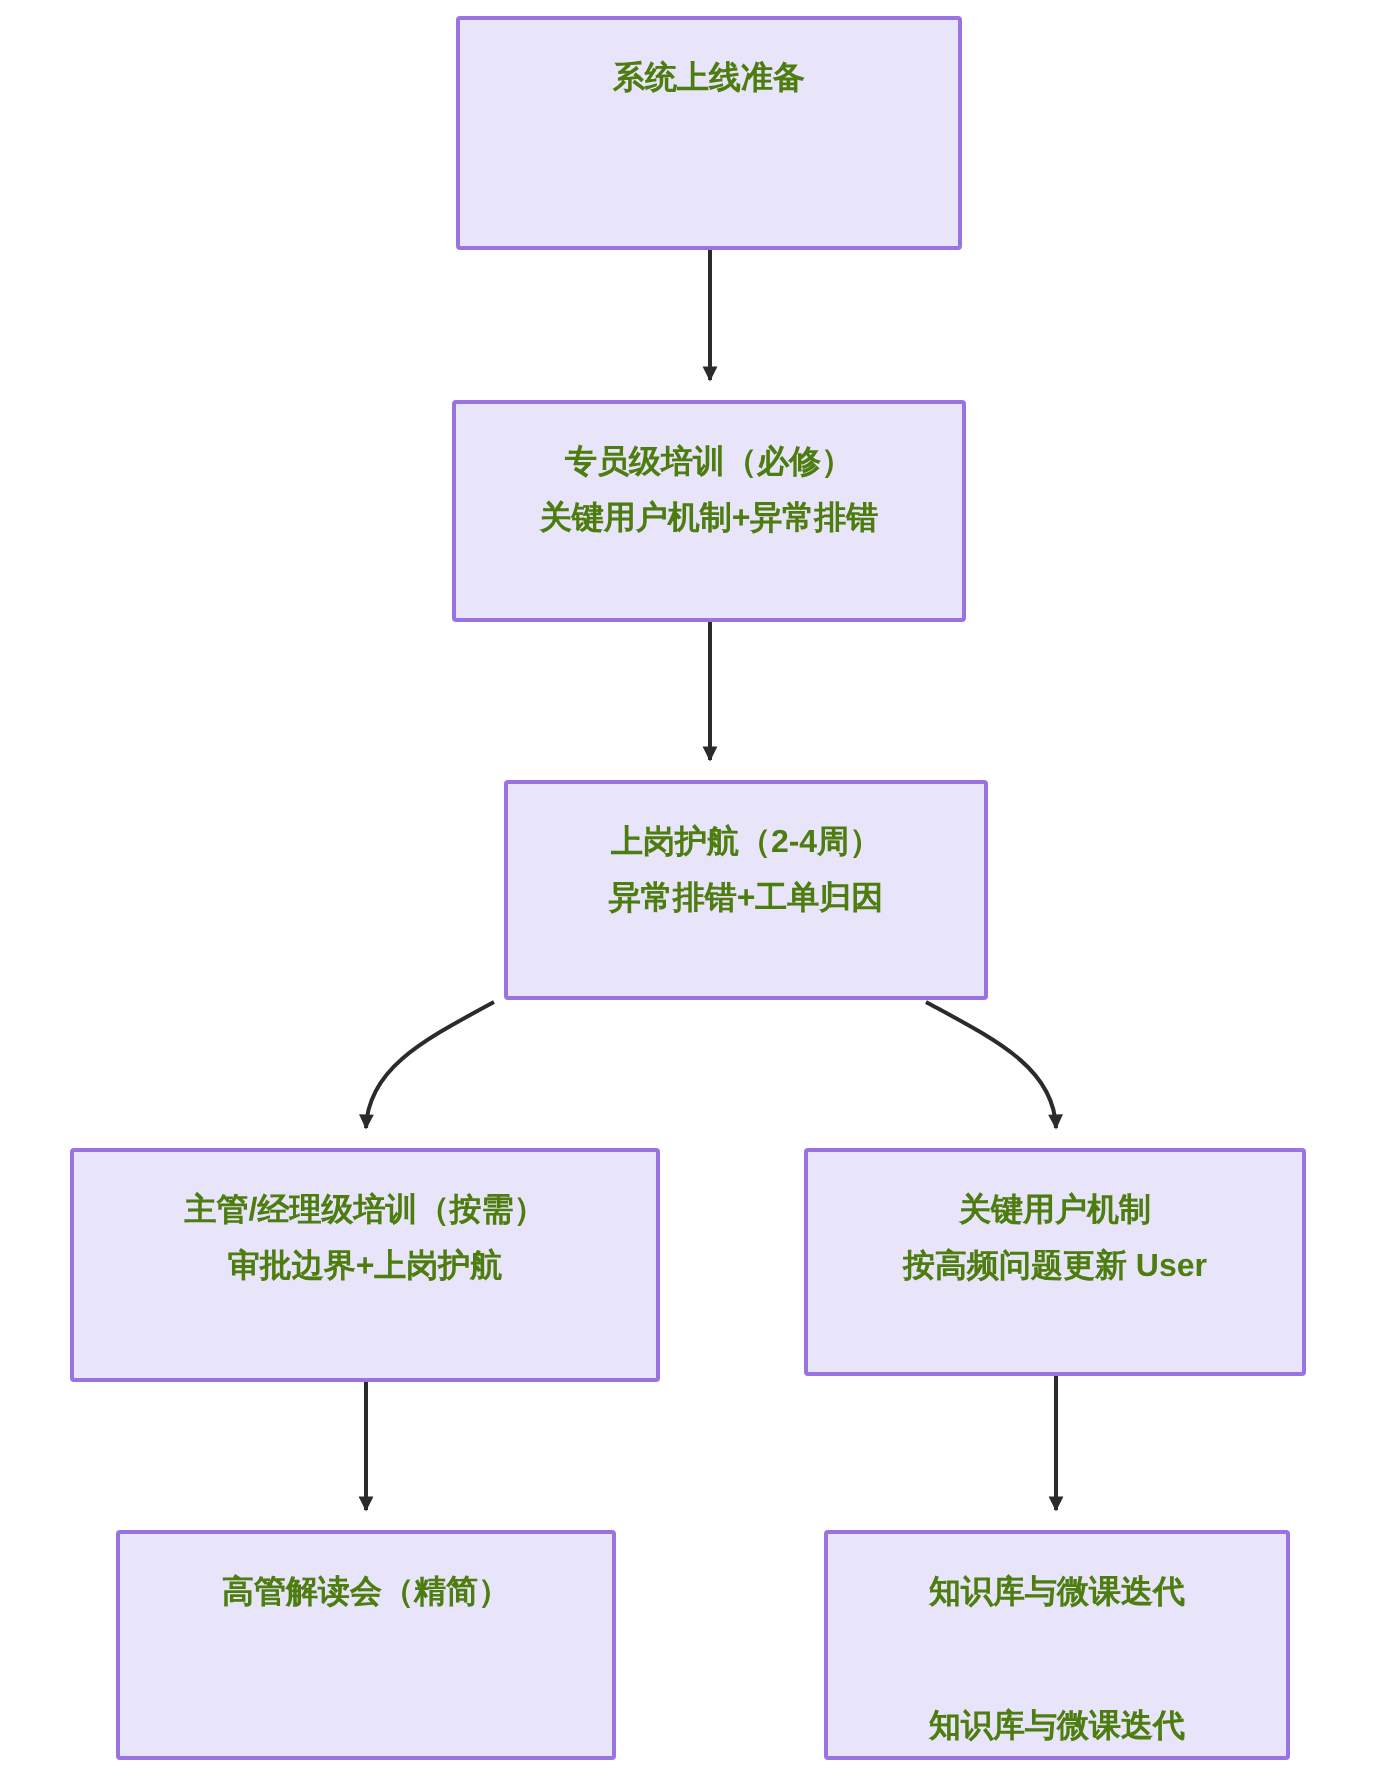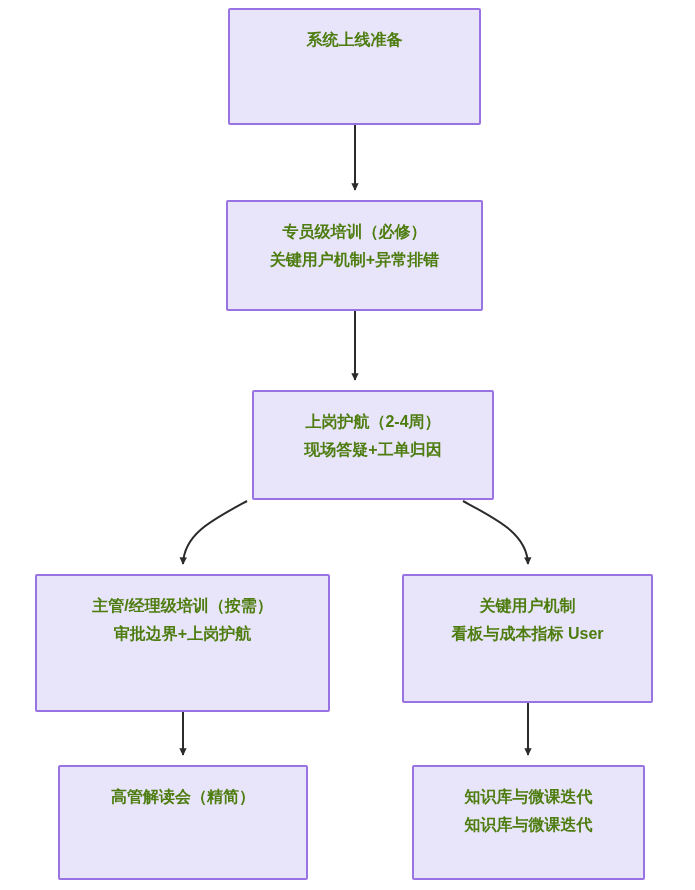--- a/index.html
+++ b/index.html
@@ -46,24 +46,24 @@
     color: #4d7c0f;
     line-height: 28px;
     white-space: nowrap;
     letter-spacing: 0px;
     text-align: center;
   }
   
   #node-1 { left: 228px; top: 8px;   width: 253px; height: 117px; }
   #node-2 { left: 226px; top: 200px; width: 257px; height: 111px; }
   #node-3 { left: 252px; top: 390px; width: 242px; height: 110px; }
-  #node-4 { left: 35px;  top: 574px; width: 295px; height: 138px; }
-  #node-5 { left: 402px; top: 574px; width: 251px; height: 129px; }
+  #node-4 { left: 35px;  top: 574px; width: 295px; height: 117px; }
+  #node-5 { left: 402px; top: 574px; width: 251px; height: 114px; }
   #node-6 { left: 58px;  top: 765px; width: 250px; height: 115px; gap: 48px; }
-  #node-7 { left: 412px; top: 765px; width: 233px; height: 115px; }
+  #node-7 { left: 412px; top: 765px; width: 233px; height: 115px; justify-content: space-between; }
 </style>
 </head>
 <body>
 
 <div id="flow-canvas">
 
   <svg id="edge-layer" viewBox="0 0 695 890" width="695" height="890" xmlns="http://www.w3.org/2000/svg">
     <defs>
       <marker id="arrowhead" markerWidth="9" markerHeight="9" refX="7.2" refY="4.5" orient="auto" markerUnits="userSpaceOnUse">
         <path d="M 0.5 0.8 L 8 4.5 L 0.5 8.2 z" fill="#2b2b2b"></path>
@@ -87,31 +87,31 @@
     <div class="node-line">系统上线准备</div>
   </div>
 
   <div class="node" id="node-2">
     <div class="node-line">专员级培训（必修）</div>
     <div class="node-line">关键用户机制+异常排错</div>
   </div>
 
   <div class="node" id="node-3">
     <div class="node-line">上岗护航（2-4周）</div>
-    <div class="node-line">现场答疑+工单归因</div>
+    <div class="node-line">异常排错+工单归因</div>
   </div>
 
   <div class="node" id="node-4">
     <div class="node-line">主管/经理级培训（按需）</div>
     <div class="node-line">审批边界+上岗护航</div>
   </div>
 
   <div class="node" id="node-5">
     <div class="node-line">关键用户机制</div>
-    <div class="node-line">看板与成本指标 User</div>
+    <div class="node-line">按高频问题更新 User</div>
   </div>
 
   <div class="node" id="node-6">
     <div class="node-line">高管解读会（精简）</div>
   </div>
 
   <div class="node" id="node-7">
     <div class="node-line">知识库与微课迭代</div>
     <div class="node-line">知识库与微课迭代</div>
   </div>

